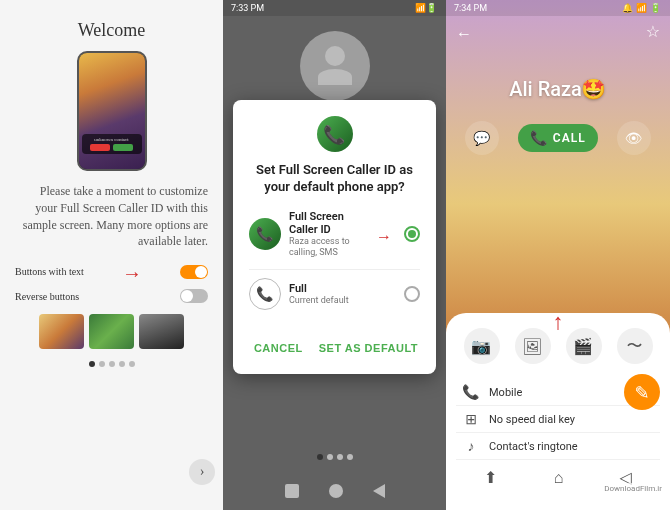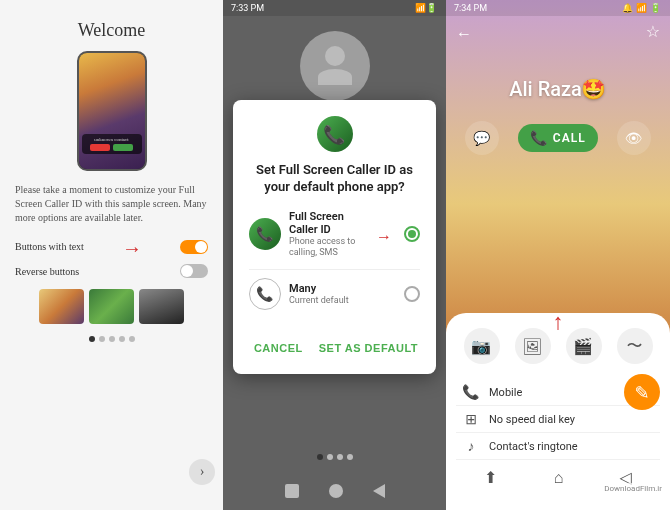--- a/index.html
+++ b/index.html
@@ -76,23 +76,23 @@
       width: 20px;
       height: 7px;
     }
     .phone-btn-green {
       background: #43a047;
       border-radius: 2px;
       width: 20px;
       height: 7px;
     }
     .welcome-desc {
-      font-size: 10px;
+      font-size: 12px;
       color: #555;
-      text-align: left;
+      text-align: right;
       line-height: 1.4;
       margin-bottom: 10px;
     }
     .btn-row {
       width: 100%;
       display: flex;
       align-items: center;
       justify-content: space-between;
       margin-bottom: 6px;
     }
@@ -570,32 +570,32 @@
   <div class="dialog">
     <div class="dialog-icon-row">
       <div class="dialog-app-icon">📞</div>
     </div>
     <div class="dialog-title">Set Full Screen Caller ID as your default phone app?</div>
 
     <div class="dialog-option">
       <div class="dialog-option-icon">📞</div>
       <div class="dialog-option-text">
         <div class="dialog-option-name">Full Screen Caller ID</div>
-        <div class="dialog-option-sub">Phone access to calling, SMS</div>
+        <div class="dialog-option-sub">Raza access to calling, SMS</div>
       </div>
       <span style="color:#d32f2f; font-size:16px; margin-right:4px;">→</span>
       <div class="radio-selected"></div>
     </div>
 
     <hr class="dialog-divider">
 
     <div class="dialog-option">
       <div class="dialog-option-icon dialog-option-icon2">📞</div>
       <div class="dialog-option-text">
-        <div class="dialog-option-name">Many</div>
+        <div class="dialog-option-name">Full</div>
         <div class="dialog-option-sub">Current default</div>
       </div>
       <div class="radio-unselected"></div>
     </div>
 
     <div class="dialog-actions">
       <button class="dialog-btn">CANCEL</button>
       <button class="dialog-btn dialog-btn-set">SET AS DEFAULT</button>
     </div>
   </div>

